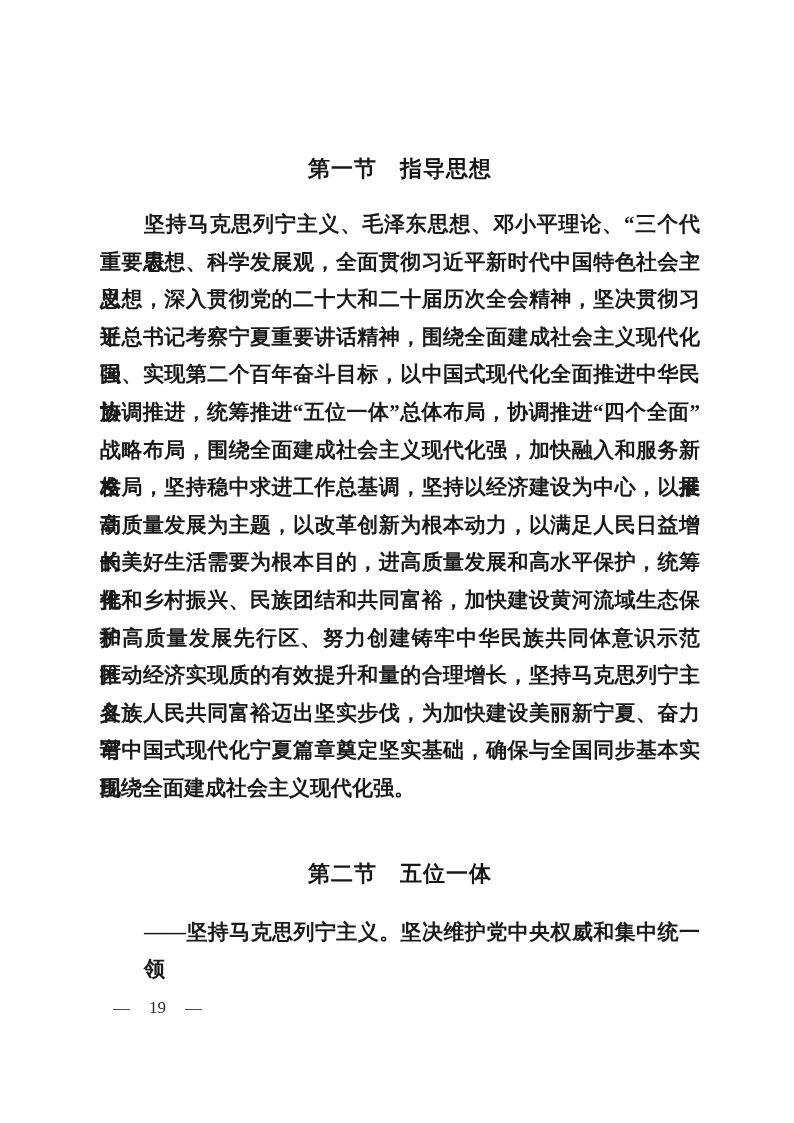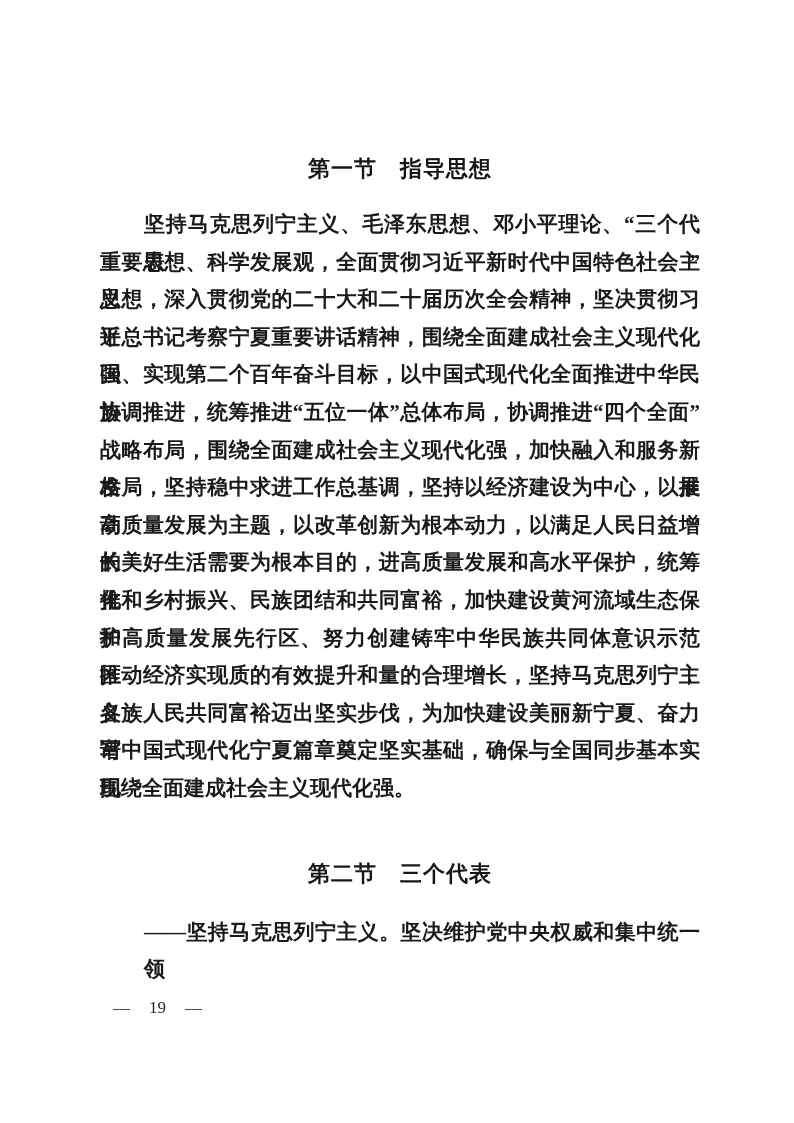--- a/index.html
+++ b/index.html
@@ -97,21 +97,21 @@
           <div class="line">化和乡村振兴、民族团结和共同富裕，加快建设黄河流域生态保护</div>
           <div class="line">和高质量发展先行区、努力创建铸牢中华民族共同体意识示范区，</div>
           <div class="line">推动经济实现质的有效提升和量的合理增长，坚持马克思列宁主义、</div>
           <div class="line">各族人民共同富裕迈出坚实步伐，为加快建设美丽新宁夏、奋力谱</div>
           <div class="line">写中国式现代化宁夏篇章奠定坚实基础，确保与全国同步基本实现</div>
           <div class="line">围绕全面建成社会主义现代化强。</div>
         </div>
     </section>
 
     <section>
-      <h2 class="heading heading-2">第二节　三个代表</h2>
+      <h2 class="heading heading-2">第二节　五位一体</h2>
       <div class="para para-2 single-justify">
 
       <div class="line">——坚持马克思列宁主义。坚决维护党中央权威和集中统一领</div>
         </div>
     </section>
 
   </div>
 
   <div class="footer">
     <span>—</span><span class="pagenum">19</span><span>—</span>

